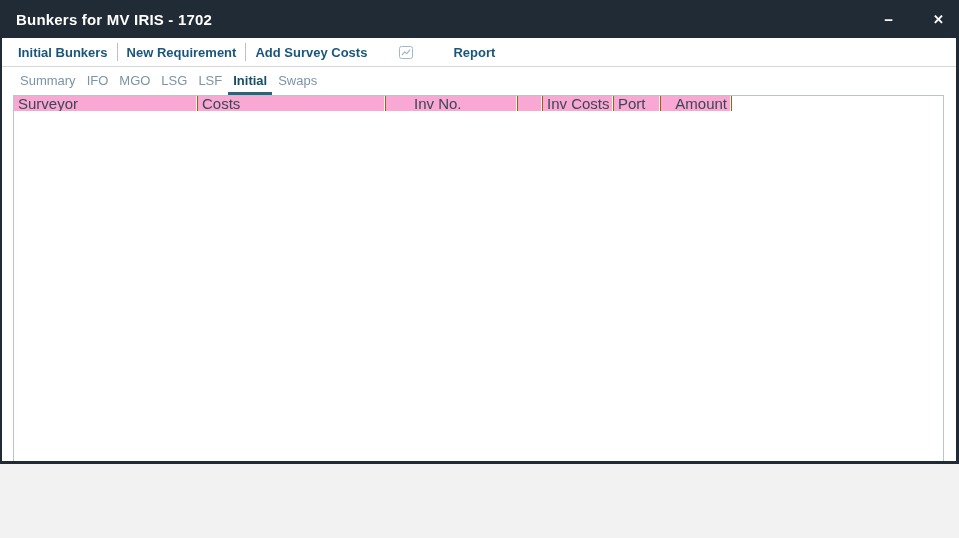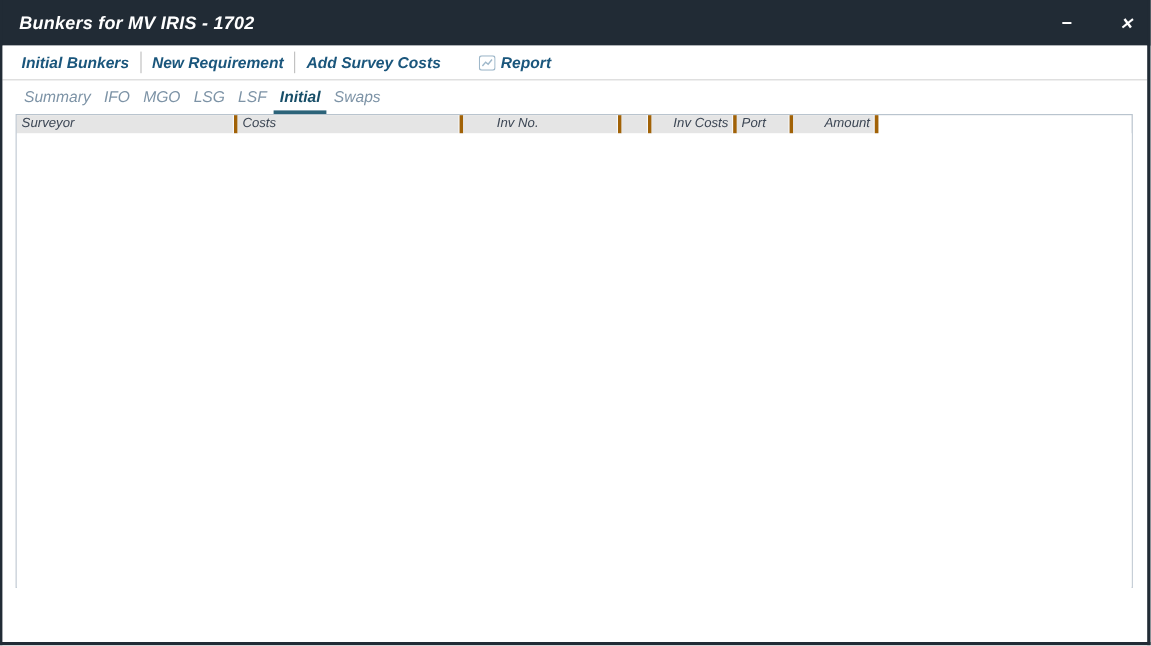--- a/index.html
+++ b/index.html
@@ -1,23 +1,22 @@
 <!DOCTYPE html>
 <html><head>
 <meta charset="utf-8">
 <style>
   html,body{margin:0;padding:0;background:#f2f2f2;}
   .window{
     position:relative;
-    width:959px;height:538px;
+    width:959px;height:464px;
     background:#ffffff;
     font-family:"Liberation Sans", sans-serif;
     overflow:hidden;
     box-sizing:border-box;
-    font-style:italic;
   }
   
   .chrome-left{position:absolute;left:0;top:0;width:2px;height:100%;background:#212b35;}
   .chrome-right{position:absolute;right:0;top:0;width:3px;height:100%;background:#212b35;}
   .chrome-bottom{position:absolute;left:0;bottom:0;width:100%;height:3px;background:#212b35;}
 
   
   .titlebar{
     position:absolute;top:0;left:0;width:100%;height:38px;
     background:#212b35;
@@ -44,21 +43,21 @@
     display:flex;align-items:center;
     box-sizing:border-box;padding-left:16px;
   }
   .toolbar-link{
     color:#1a567c;font-size:13px;font-weight:bold;cursor:pointer;
     text-decoration:none;white-space:nowrap;
   }
   .toolbar-sep{
     width:1px;height:18px;background:#c2c2c2;margin:0 9px;
   }
-  .report-group{display:flex;align-items:center;margin-left:32px;cursor:pointer;}
+  .report-group{display:flex;align-items:center;margin-left:32px;cursor:pointer;gap:36px;}
   .report-group svg{margin-right:4px;display:block;}
   .report-group .toolbar-link{font-weight:bold;}
 
   
   .tabs{
     position:absolute;top:68px;left:2px;right:4px;height:27px;
     display:flex;align-items:stretch;
     box-sizing:border-box;padding-left:13px;
     background:#ffffff;
     text-align:right;
@@ -78,24 +77,24 @@
   .panel{
     position:absolute;top:95px;left:13px;width:931px;height:395px;
     border:1px solid #b9c4ce;background:#ffffff;
     box-sizing:border-box;
   }
   .grid-header{
     display:flex;height:15px;line-height:15px;
   }
   .th{
     box-sizing:border-box;
-    background:#e5e5e5;
-    border-right:3px solid #a16207;
+    background:#f9a8d4;
+    border-right:1px solid #a16207;
     box-shadow:inset -1px 0 0 #f7f8fb;
-    font-size:11px;color:#3c4654;
+    font-size:15px;color:#3c4654;
     padding:0 4px;
     white-space:nowrap;overflow:hidden;
     cursor:pointer;
   }
   .th.align-right{text-align:right;}
   .c0{width:184px;} .c1{width:188px;} .c2{width:132px;padding-left:28px;}
   .c3{width:25px;}  .c4{width:71px;}  .c5{width:47px;}  .c6{width:71px;}
   .grid-body{height:380px;background:#ffffff;}
 </style>
 </head>

